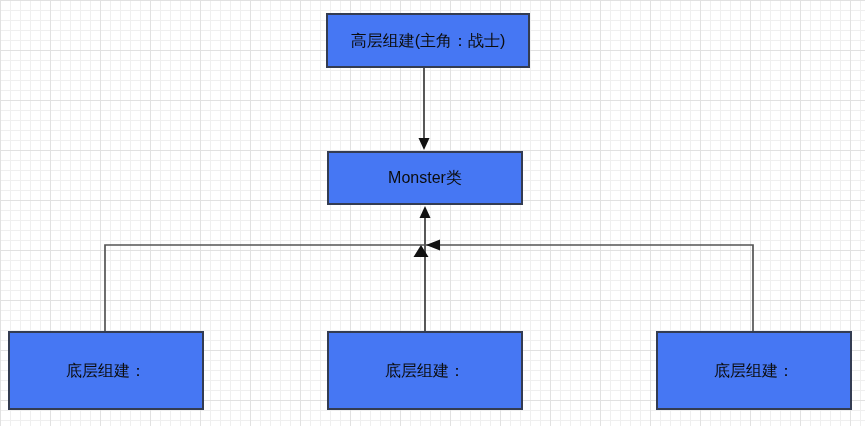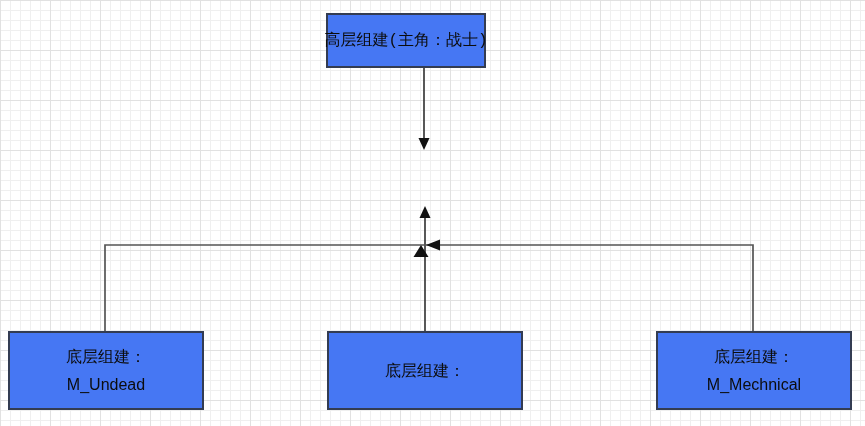--- a/index.html
+++ b/index.html
@@ -30,21 +30,21 @@
     display: flex;
     flex-direction: column;
     align-items: center;
     justify-content: center;
     text-align: center;
     font-size: 16px;
     line-height: 28px;
     z-index: 2;
   }
   .node .label-line { white-space: nowrap; }
-  #node-top        { left: 326px; top: 13px;  width: 160px; height: 55px; font-family: Liberation Mono, monospace; }
+  #node-top        { left: 326px; top: 13px;  width: 204px; height: 55px; }
   #node-monster    { left: 327px; top: 151px; width: 196px; height: 54px; }
   #node-undead     { left: 8px;   top: 331px; width: 196px; height: 79px; }
   #node-element    { left: 327px; top: 331px; width: 196px; height: 79px; }
   #node-mechnical  { left: 656px; top: 331px; width: 196px; height: 79px; }
   svg.connectors {
     position: absolute;
     left: 0; top: 0;
     width: 865px;
     height: 426px;
     z-index: 1;
@@ -73,28 +73,29 @@
       <polygon points="426,245 440,239.5 440,250.5" fill="#111111"></polygon>
 
       <polygon points="421,245 413.5,257 428.5,257" fill="#111111"></polygon>
     </g>
   </svg>
 
   <div class="node" id="node-top">
     <span class="label-line">高层组建(主角：战士)</span>
   </div>
 
+  <div class="node" id="node-monster">
+    <span class="label-line">Monster类</span>
+  </div>
 
   <div class="node" id="node-undead">
     <span class="label-line">底层组建：</span>
-    <span class="label-line">M_Undead</span>
   </div>
 
   <div class="node" id="node-element">
     <span class="label-line">底层组建：</span>
   </div>
 
   <div class="node" id="node-mechnical">
     <span class="label-line">底层组建：</span>
-    <span class="label-line">M_Mechnical</span>
   </div>
 
 </div>
 
 </body></html>

